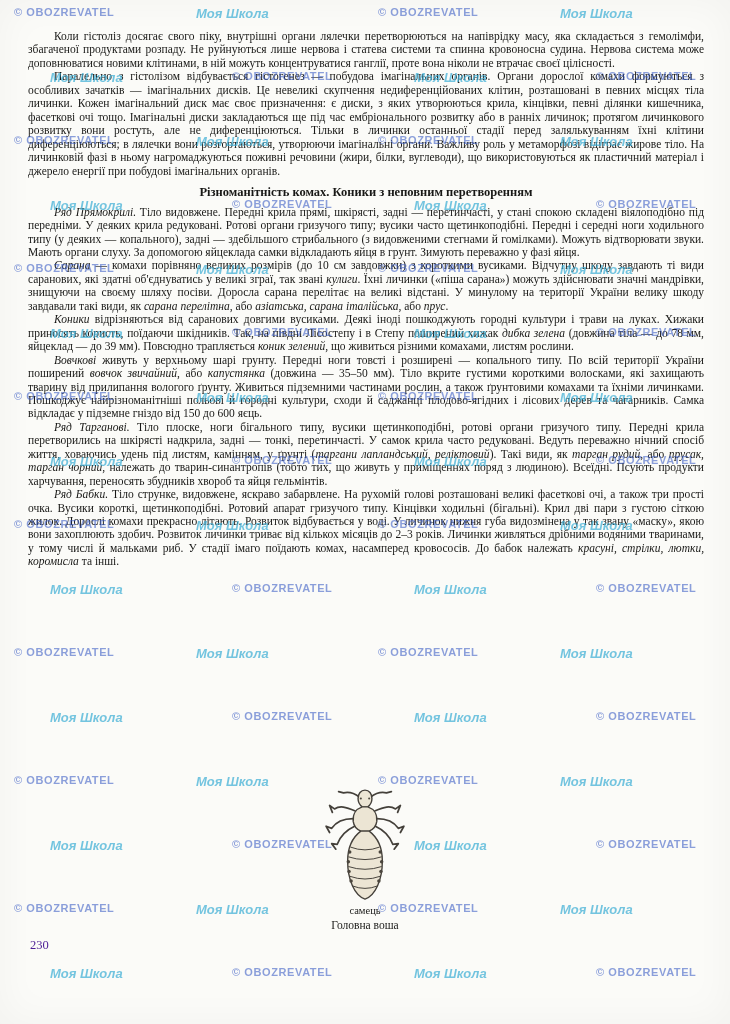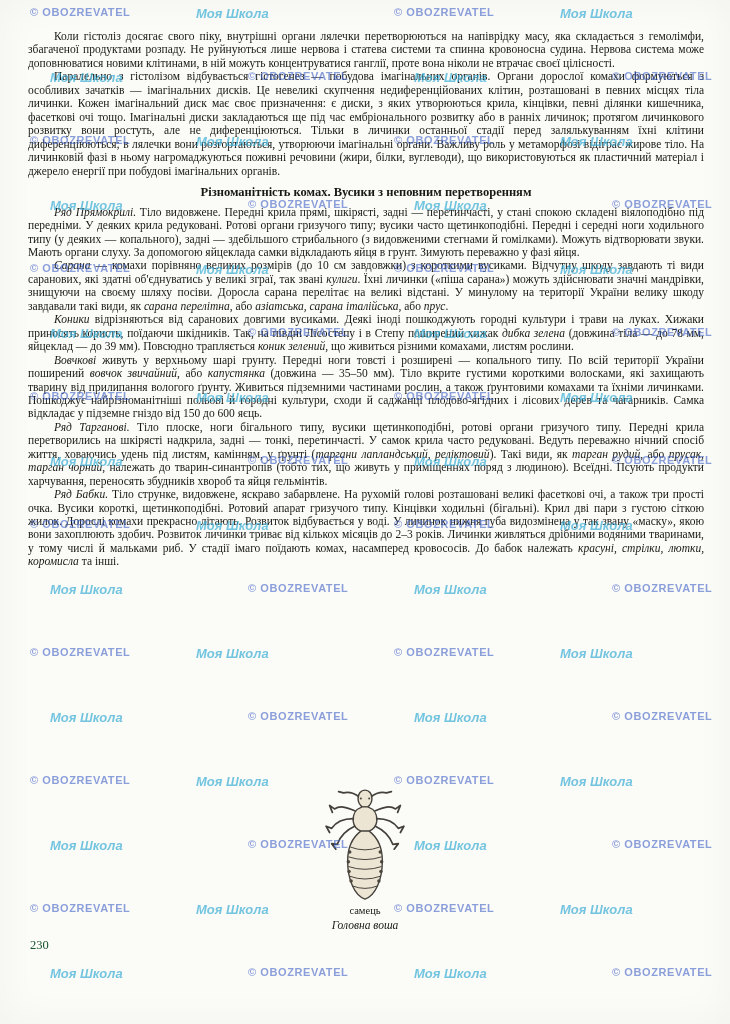--- a/index.html
+++ b/index.html
@@ -29,35 +29,35 @@
   }
   .figure {
     position:absolute; top:786px; left:0; width:100%;
     text-align:center; z-index:2;
   }
   .lice-row {
     display:flex; justify-content:center; align-items:flex-end; gap:26px;
   }
   .louse-wrap { display:flex; flex-direction:column; align-items:center; }
   .fig-label { font-size:10.5px; color:#1a1a18; margin-top:1px; }
-  .caption { font-style:italic; font-size:11.5px; color:#1a1a18; margin-top:3px; }
+  .caption { font-size:11.5px; color:#1a1a18; margin-top:3px; }
   .page-number {
     position:absolute; left:30px; top:938px;
-    font-size:12.5px; color:#14532d; z-index:2;
+    font-size:12.5px; color:#4c1d95; z-index:2;
   }
   .wm-layer {
     position:absolute; inset:0; pointer-events:none; z-index:5;
     overflow:hidden;
   }
   .wm {
     position:absolute; white-space:nowrap;
     font-family:"Liberation Sans", sans-serif; font-weight:bold;
   }
   .wm.b1 { color:rgba(62,174,214,0.72); font-size:13px; font-style:italic; }
-  .wm.b2 { color:rgba(56,92,196,0.58); font-size:11px; letter-spacing:0.6px;margin-left:16px; }
+  .wm.b2 { color:rgba(56,92,196,0.58); font-size:11px; letter-spacing:0.6px; }
   .defs-holder { position:absolute; width:0; height:0; overflow:hidden; }
 </style>
 </head>
 <body>
 
 <div class="page">
 
   <div class="defs-holder">
     <svg width="0" height="0">
       <defs>
@@ -97,21 +97,21 @@
               <circle cx="66" cy="18" r="1.5"></circle>
           </g>
         </g>
       </defs>
     </svg>
   </div>
 
   <div class="text-content">
       <p><span>Коли гістоліз досягає свого піку, внутрішні органи лялечки перетворюються на напіврідку масу, яка складається з гемолімфи, збагаченої продуктами розпаду. Не руйнуються лише нервова і статева системи та спинна кровоносна судина. Нервова система може доповнюватися новими клітинами, в ній можуть концентруватися ганглії, проте вона ніколи не втрачає своєї цілісності.</span></p>
       <p><span>Паралельно з гістолізом відбувається гістогенез — побудова імагінальних органів. Органи дорослої комахи формуються з особливих зачатків — імагінальних дисків. Це невеликі скупчення недиференційованих клітин, розташовані в певних місцях тіла личинки. Кожен імагінальний диск має своє призначення: є диски, з яких утворюються крила, кінцівки, певні ділянки кишечника, фасеткові очі тощо. Імагінальні диски закладаються ще під час ембріонального розвитку або в ранніх личинок; протягом личинкового розвитку вони ростуть, але не диференціюються. Тільки в личинки останньої стадії перед залялькуванням їхні клітини диференціюються; в лялечки вони розгортаються, утворюючи імагінальні органи. Важливу роль у метаморфозі відіграє жирове тіло. На личинковій фазі в ньому нагромаджуються поживні речовини (жири, білки, вуглеводи), що використовуються як пластичний матеріал і джерело енергії при побудові імагінальних органів.</span></p>
-      <h2 class="heading"><span style="font-weight: bold;">Різноманітність комах. Вусики з неповним перетворенням</span></h2>
+      <h2 class="heading"><span style="font-weight: bold;">Різноманітність комах. Коники з неповним перетворенням</span></h2>
       <p><span style="font-style: italic;">Ряд Прямокрилі.</span><span> Тіло видовжене. Передні крила прямі, шкірясті, задні — перетинчасті, у стані спокою складені віялоподібно під передніми. У деяких крила редуковані. Ротові органи гризучого типу; вусики часто щетинкоподібні. Передні і середні ноги ходильного типу (у деяких — копального), задні — здебільшого стрибального (з видовженими стегнами й гомілками). Можуть відтворювати звуки. Мають органи слуху. За допомогою яйцеклада самки відкладають яйця в грунт. Зимують переважно у фазі яйця.</span></p>
       <p><span style="font-style: italic;">Сарана</span><span> — комахи порівняно великих розмірів (до 10 см завдовжки) з короткими вусиками. Відчутну шкоду завдають ті види саранових, які здатні об'єднуватись у великі зграї, так звані </span><span style="font-style: italic;">кулиги</span><span>. Їхні личинки («піша сарана») можуть здійснювати значні мандрівки, знищуючи на своєму шляху посіви. Доросла сарана перелітає на великі відстані. У минулому на території України велику шкоду завдавали такі види, як </span><span style="font-style: italic;">сарана перелітна</span><span>, або </span><span style="font-style: italic;">азіатська, сарана італійська</span><span>, або </span><span style="font-style: italic;">прус</span><span>.</span></p>
       <p><span style="font-style: italic;">Коники</span><span> відрізняються від саранових довгими вусиками. Деякі іноді пошкоджують городні культури і трави на луках. Хижаки приносять користь, поїдаючи шкідників. Так, на півдні Лісостепу і в Степу поширений хижак </span><span style="font-style: italic;">дибка зелена</span><span> (довжина тіла — до 78 мм, яйцеклад — до 39 мм). Повсюдно трапляється </span><span style="font-style: italic;">коник зелений</span><span>, що живиться різними комахами, листям рослини.</span></p>
       <p><span style="font-style: italic;">Вовчкові</span><span> живуть у верхньому шарі грунту. Передні ноги товсті і розширені — копального типу. По всій території України поширений </span><span style="font-style: italic;">вовчок звичайний</span><span>, або </span><span style="font-style: italic;">капустянка</span><span> (довжина — 35–50 мм). Тіло вкрите густими короткими волосками, які захищають тварину від прилипання вологого ґрунту. Живиться підземними частинами рослин, а також ґрунтовими комахами та їхніми личинками. Пошкоджує найрізноманітніші польові й городні культури, сходи й саджанці плодово-ягідних і лісових дерев та чагарників. Самка відкладає у підземне гніздо від 150 до 600 яєць.</span></p>
       <p><span style="font-style: italic;">Ряд Тарганові.</span><span> Тіло плоске, ноги бігального типу, вусики щетинкоподібні, ротові органи гризучого типу. Передні крила перетворились на шкірясті надкрила, задні — тонкі, перетинчасті. У самок крила часто редуковані. Ведуть переважно нічний спосіб життя, ховаючись удень під листям, камінням, у ґрунті (</span><span style="font-style: italic;">таргани лапландський, реліктовий</span><span>). Такі види, як </span><span style="font-style: italic;">тарган рудий</span><span>, або </span><span style="font-style: italic;">прусак, тарган чорний</span><span>, належать до тварин-синантропів (тобто тих, що живуть у приміщеннях поряд з людиною). Всеїдні. Псують продукти харчування, переносять збудників хвороб та яйця гельмінтів.</span></p>
       <p><span style="font-style: italic;">Ряд Бабки.</span><span> Тіло струнке, видовжене, яскраво забарвлене. На рухомій голові розташовані великі фасеткові очі, а також три прості очка. Вусики короткі, щетинкоподібні. Ротовий апарат гризучого типу. Кінцівки ходильні (бігальні). Крил дві пари з густою сіткою жилок. Дорослі комахи прекрасно літають. Розвиток відбувається у воді. У личинок нижня губа видозмінена у так звану «маску», якою вони захоплюють здобич. Розвиток личинки триває від кількох місяців до 2–3 років. Личинки живляться дрібними водяними тваринами, у тому числі й мальками риб. У стадії імаго поїдають комах, насамперед кровососів. До бабок належать </span><span style="font-style: italic;">красуні, стрілки, лютки, коромисла</span><span> та інші.</span></p>
     </div>
 
   <div class="figure">
     <div class="lice-row">

